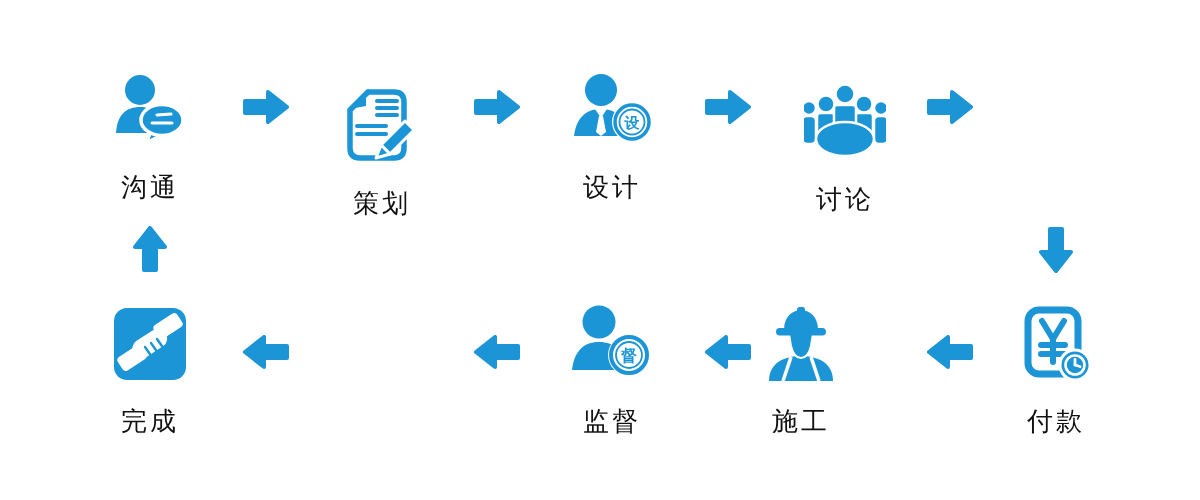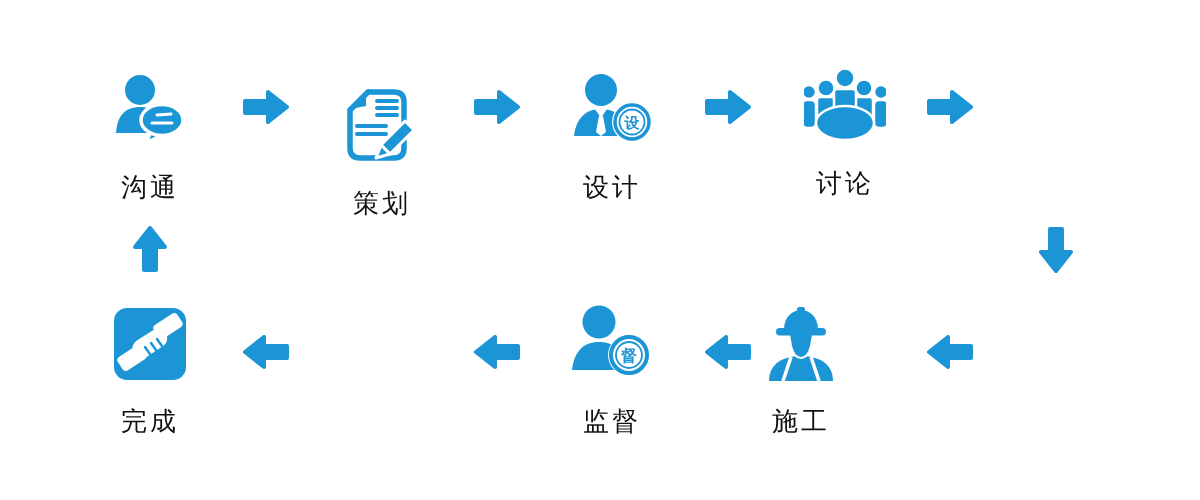--- a/index.html
+++ b/index.html
@@ -88,21 +88,21 @@
     </div>
     <div class="step-label">设计</div>
   </div>
 
   <div class="arrow" style="left:705px;top:89px">
     <svg width="46" height="36" viewBox="0 0 46 36">
       <polygon points="2,12 25,12 25,3 44,18 25,33 25,24 2,24" fill="#1b95d6" stroke="#1b95d6" stroke-width="4" stroke-linejoin="round"></polygon>
     </svg>
   </div>
 
-  <div class="cell" style="left:760px;top:60px">
+  <div class="cell" style="left:760px;top:76px">
     <div class="icon-box">
       <svg width="82" height="76" viewBox="0 0 82 76">
         <g fill="#1b95d6" stroke="#ffffff" stroke-width="2.5">
           <circle cx="5" cy="24" r="7"></circle>
           <rect x="-2" y="32" width="14" height="28" rx="5"></rect>
           <circle cx="77" cy="24" r="7"></circle>
           <rect x="70" y="32" width="14" height="28" rx="5"></rect>
           <circle cx="22" cy="20" r="8.5"></circle>
           <rect x="13" y="29" width="18" height="20" rx="3"></rect>
           <circle cx="60" cy="20" r="8.5"></circle>
@@ -197,20 +197,42 @@
     </div>
     <div class="step-label">施工</div>
   </div>
 
   <div class="arrow left" style="left:927px;top:334px">
     <svg width="46" height="36" viewBox="0 0 46 36">
       <polygon points="2,12 25,12 25,3 44,18 25,33 25,24 2,24" fill="#1b95d6" stroke="#1b95d6" stroke-width="4" stroke-linejoin="round"></polygon>
     </svg>
   </div>
 
+  <div class="cell" style="left:971px;top:298px">
+    <div class="icon-box">
+      <svg width="80" height="80" viewBox="0 0 80 80">
+        <rect x="12" y="6" width="50" height="64" rx="11" fill="none" stroke="#1b95d6" stroke-width="7"></rect>
+        <g stroke="#1b95d6" stroke-width="6" stroke-linecap="round">
+          <line x1="26" y1="17" x2="37" y2="35"></line>
+          <line x1="48" y1="17" x2="37" y2="35"></line>
+          <line x1="37" y1="35" x2="37" y2="58"></line>
+          <line x1="25" y1="41" x2="49" y2="41"></line>
+          <line x1="25" y1="50" x2="49" y2="50"></line>
+        </g>
+        <circle cx="59" cy="61" r="16.5" fill="#ffffff"></circle>
+        <circle cx="59" cy="61" r="13.5" fill="#1b95d6"></circle>
+        <circle cx="59" cy="61" r="9.5" fill="none" stroke="#ffffff" stroke-width="2.6"></circle>
+        <g stroke="#ffffff" stroke-width="2.8" stroke-linecap="round">
+          <line x1="59" y1="55.5" x2="59" y2="61"></line>
+          <line x1="59" y1="61" x2="64" y2="62.5"></line>
+        </g>
+      </svg>
+    </div>
+    <div class="step-label">付款</div>
+  </div>
 
   <div class="arrow up" style="left:127px;top:231px">
     <svg width="46" height="36" viewBox="0 0 46 36">
       <polygon points="2,12 25,12 25,3 44,18 25,33 25,24 2,24" fill="#1b95d6" stroke="#1b95d6" stroke-width="4" stroke-linejoin="round"></polygon>
     </svg>
   </div>
 
 </div>
 
 </body></html>

